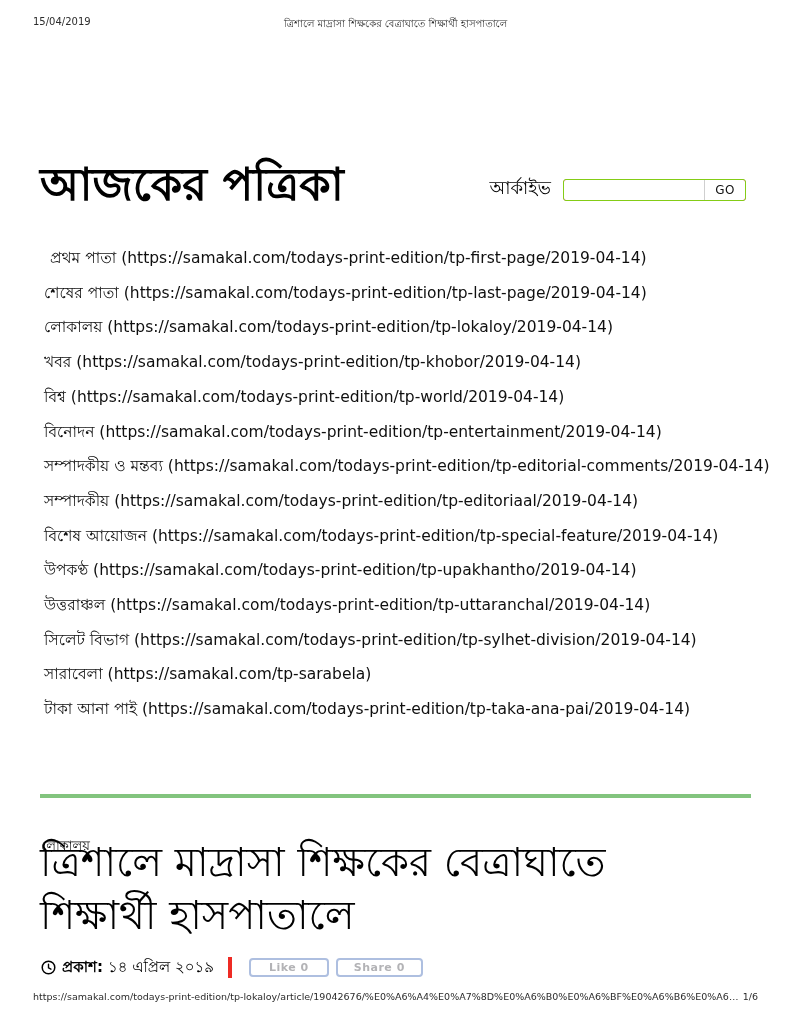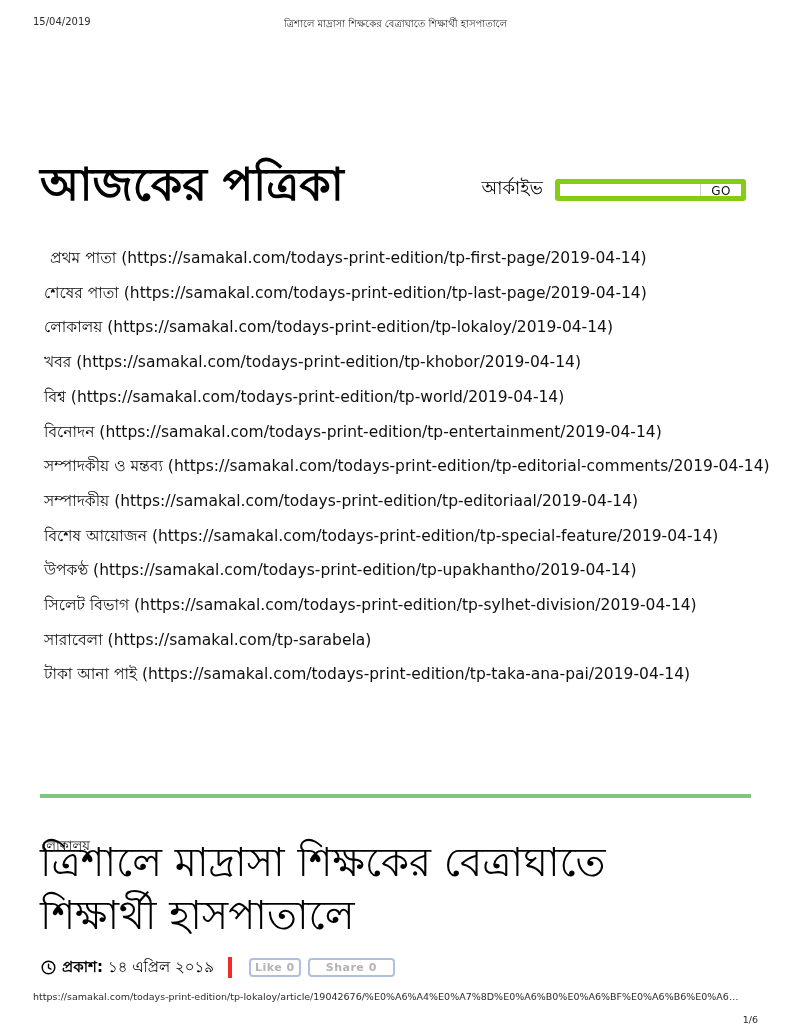--- a/index.html
+++ b/index.html
@@ -22,21 +22,21 @@
     position: absolute; top: 158px; left: 40px; right: 45px;
     display: flex; justify-content: space-between; align-items: flex-start;
   }
   .logo {
     font-size: 45px; font-weight: 600; color: #000;
     line-height: 1.2; letter-spacing: 0; cursor: pointer;
   }
   .archive { display: flex; align-items: center; gap: 12px; margin-top: 16px; margin-left: 12px; }
   .archive-label { font-size: 18px; color: #000; }
   .search-group {
-    display: flex; border: 5px solid #84cc16; border-radius: 3px;
+    display: flex; border: 1px solid #84cc16; border-radius: 3px;
     background: #b91c1c; height: 22px; overflow: hidden;
   }
   .archive-input {
     width: 140px; border: none; outline: none; padding: 0 8px;
     font-size: 14px; font-family: inherit;
   }
   .go-btn {
     width: 41px; background: #fff; border: none; border-left: 1px solid #cfcfcf;
     font-size: 12px; color: #111; font-family: inherit; cursor: pointer;
     letter-spacing: 0.5px;
@@ -71,31 +71,31 @@
   .publish-label { font-size: 15px; font-weight: bold; color: #000; margin-right: 5px; }
   .publish-date { font-size: 15px; color: #000; }
   .red-bar {
     display: inline-block; width: 4px; height: 21px;
     background: #ee2b24; margin: 0 17px 0 14px;
   }
   .social-btn {
     display: inline-flex; align-items: center; justify-content: center;
     border: 2px solid #aebfe0; border-radius: 4px; background: #fff;
     color: #b3b3b6; font-size: 11px; font-weight: bold;
-    height: 19px; padding: 0 4px; margin-right: 7px; cursor: pointer;
+    height: 19px; padding: 0 18px; margin-right: 7px; cursor: pointer;
     letter-spacing: 0.5px;
   }
   .social-btn.share { padding: 0 16px; }
 
   .print-footer {
     position: absolute; top: 991px; left: 33px; right: 33px;
     font-size: 9.5px; color: #2b2b2b;
   }
   .print-footer .pf-url { position: absolute; left: 0; top: 0; }
-  .print-footer .pf-page { position: absolute; right: 0; top: 0; margin-top: 23px; }
+  .print-footer .pf-page { position: absolute; right: 0; top: 0; }
 </style>
 </head>
 <body>
 
 <header class="print-header">
   <span class="ph-date">15/04/2019</span>
   <span class="ph-title">ত্রিশালে মাদ্রাসা শিক্ষকের বেত্রাঘাতে শিক্ষার্থী হাসপাতালে</span>
 </header>
 
 <div class="masthead">
@@ -113,20 +113,21 @@
     <div class="nav-link">প্রথম পাতা (https://samakal.com/todays-print-edition/tp-first-page/2019-04-14)</div>
     <div class="nav-link">শেষের পাতা (https://samakal.com/todays-print-edition/tp-last-page/2019-04-14)</div>
     <div class="nav-link">লোকালয় (https://samakal.com/todays-print-edition/tp-lokaloy/2019-04-14)</div>
     <div class="nav-link">খবর (https://samakal.com/todays-print-edition/tp-khobor/2019-04-14)</div>
     <div class="nav-link">বিশ্ব (https://samakal.com/todays-print-edition/tp-world/2019-04-14)</div>
     <div class="nav-link">বিনোদন (https://samakal.com/todays-print-edition/tp-entertainment/2019-04-14)</div>
     <div class="nav-link">সম্পাদকীয় ও মন্তব্য (https://samakal.com/todays-print-edition/tp-editorial-comments/2019-04-14)</div>
     <div class="nav-link">সম্পাদকীয় (https://samakal.com/todays-print-edition/tp-editoriaal/2019-04-14)</div>
     <div class="nav-link">বিশেষ আয়োজন (https://samakal.com/todays-print-edition/tp-special-feature/2019-04-14)</div>
     <div class="nav-link">উপকণ্ঠ (https://samakal.com/todays-print-edition/tp-upakhantho/2019-04-14)</div>
+    <div class="nav-link">উত্তরাঞ্চল (https://samakal.com/todays-print-edition/tp-uttaranchal/2019-04-14)</div>
     <div class="nav-link">সিলেট বিভাগ (https://samakal.com/todays-print-edition/tp-sylhet-division/2019-04-14)</div>
     <div class="nav-link">সারাবেলা (https://samakal.com/tp-sarabela)</div>
     <div class="nav-link">টাকা আনা পাই (https://samakal.com/todays-print-edition/tp-taka-ana-pai/2019-04-14)</div>
   </nav>
 
 <div class="divider"></div>
 
 <div class="category">লোকালয়</div>
 
 <h1 class="headline">ত্রিশালে মাদ্রাসা শিক্ষকের বেত্রাঘাতে শিক্ষার্থী হাসপাতালে</h1>

